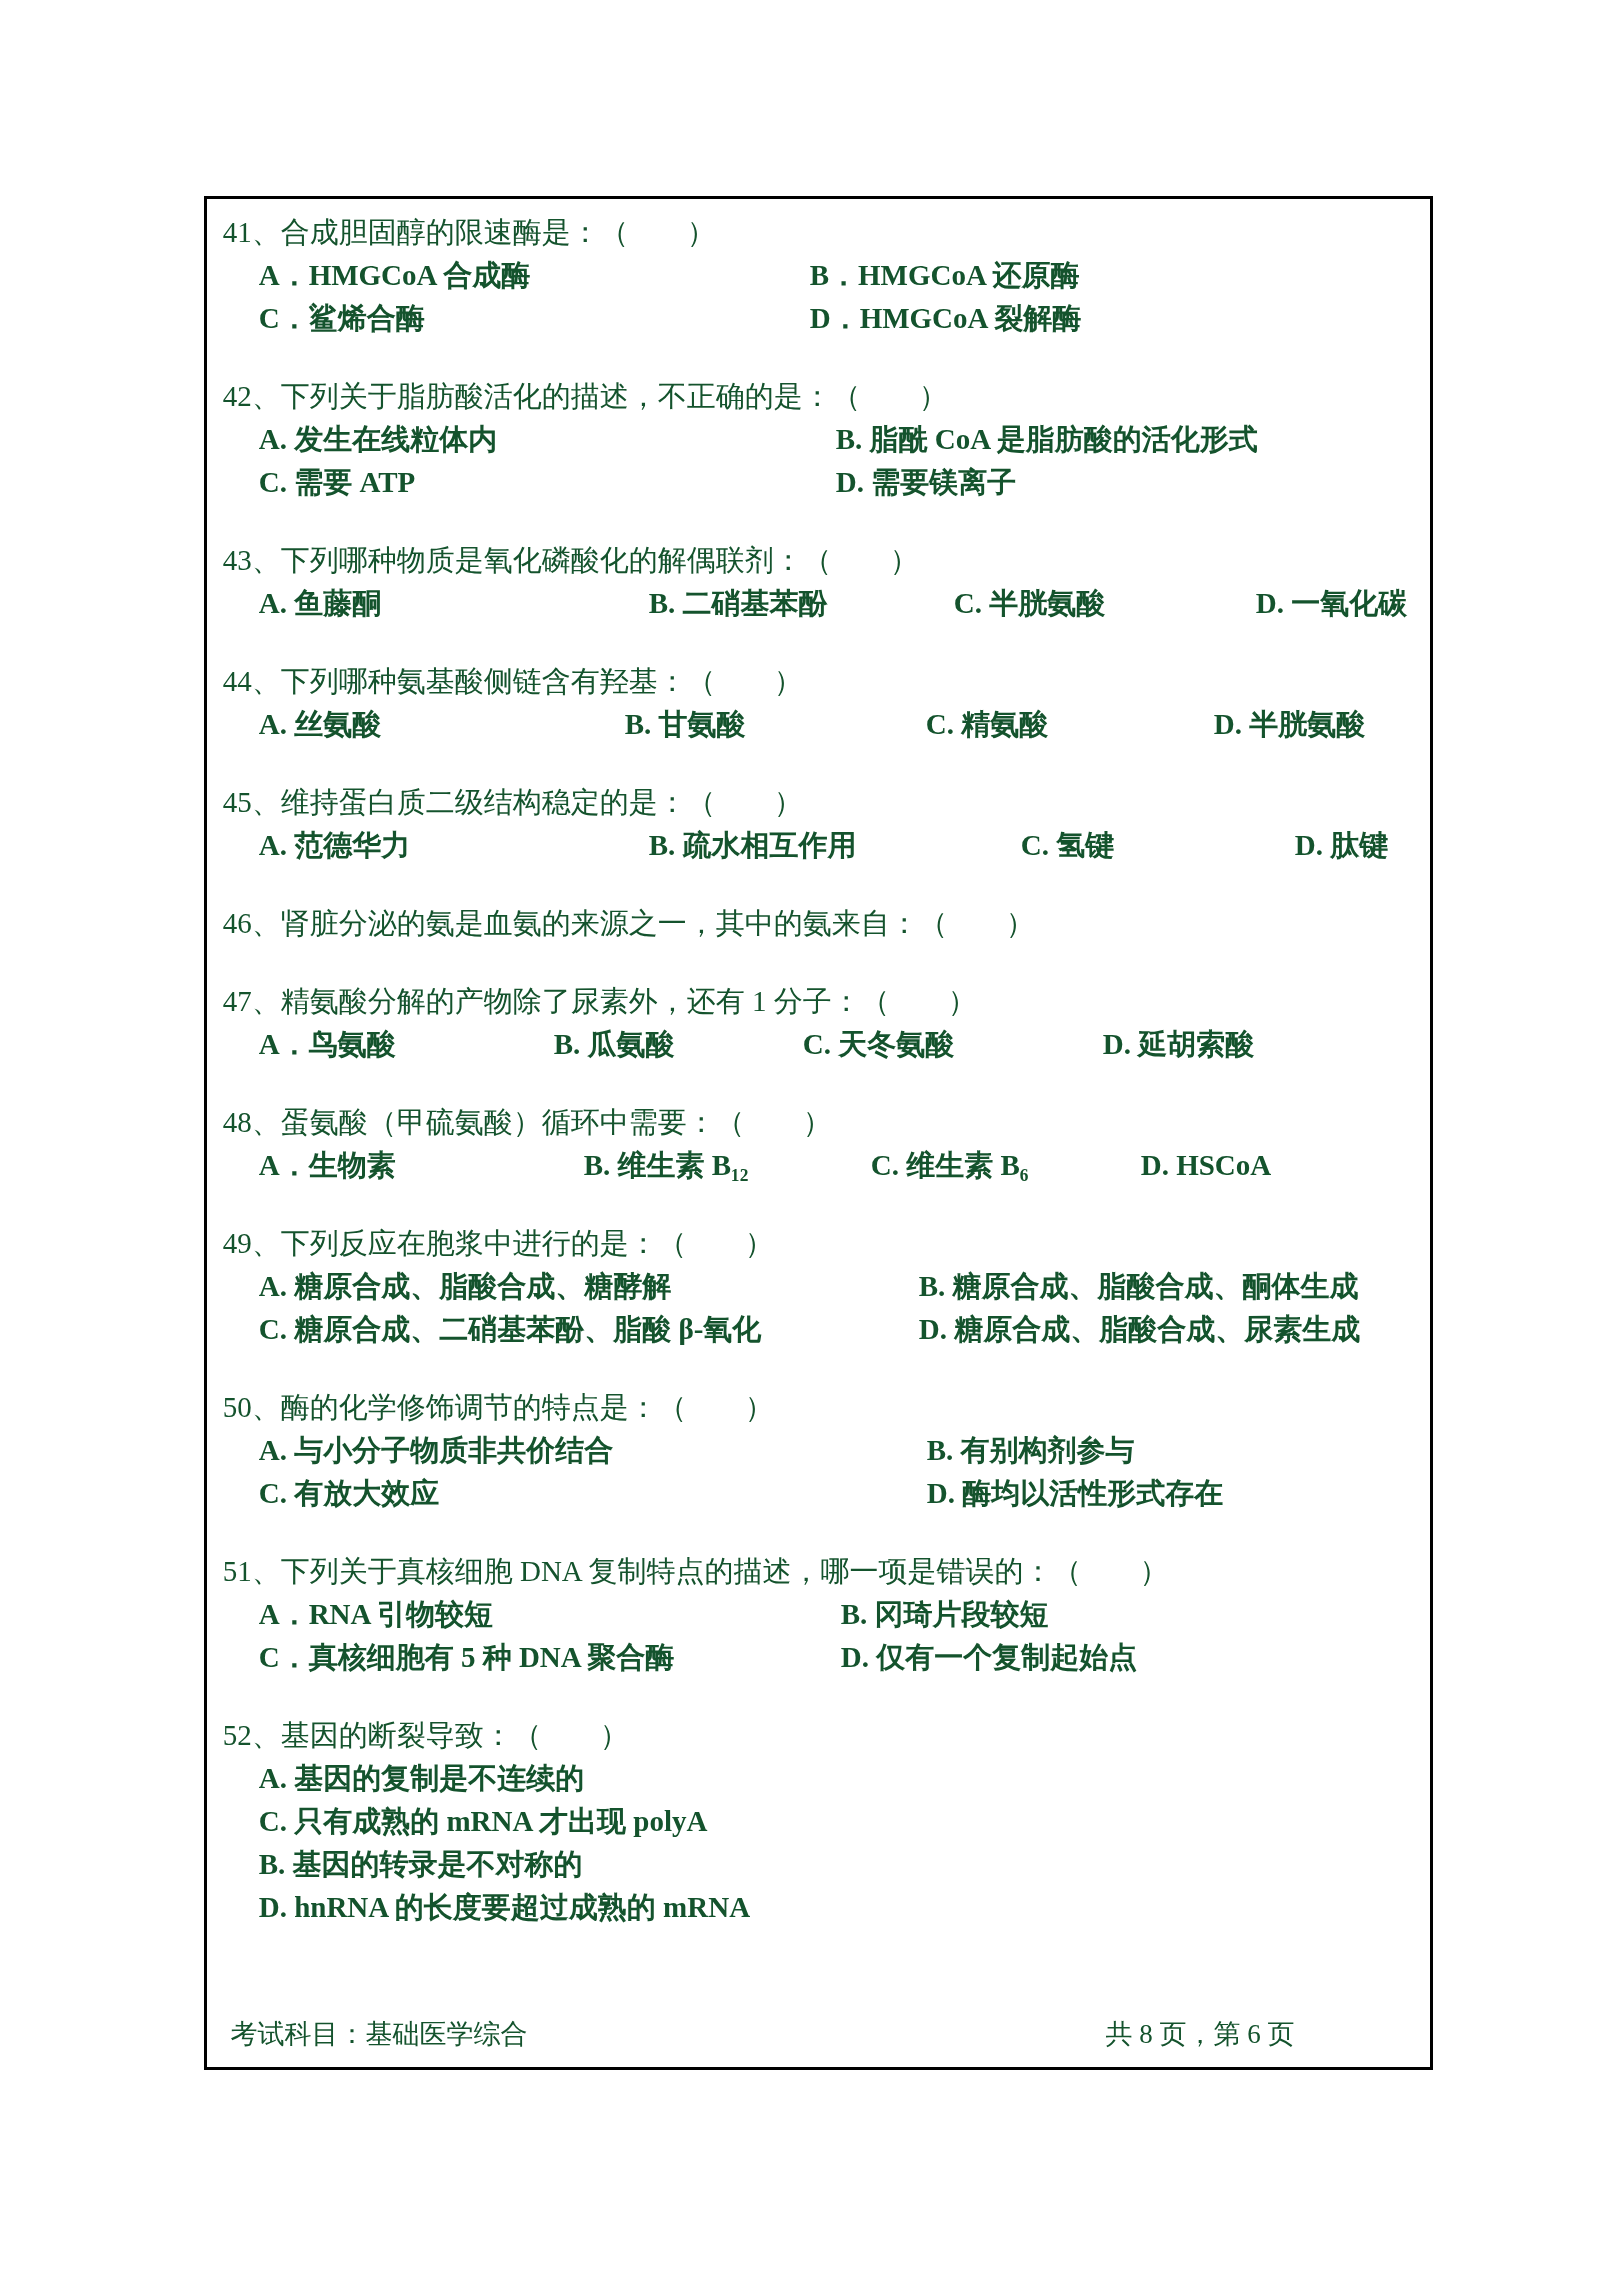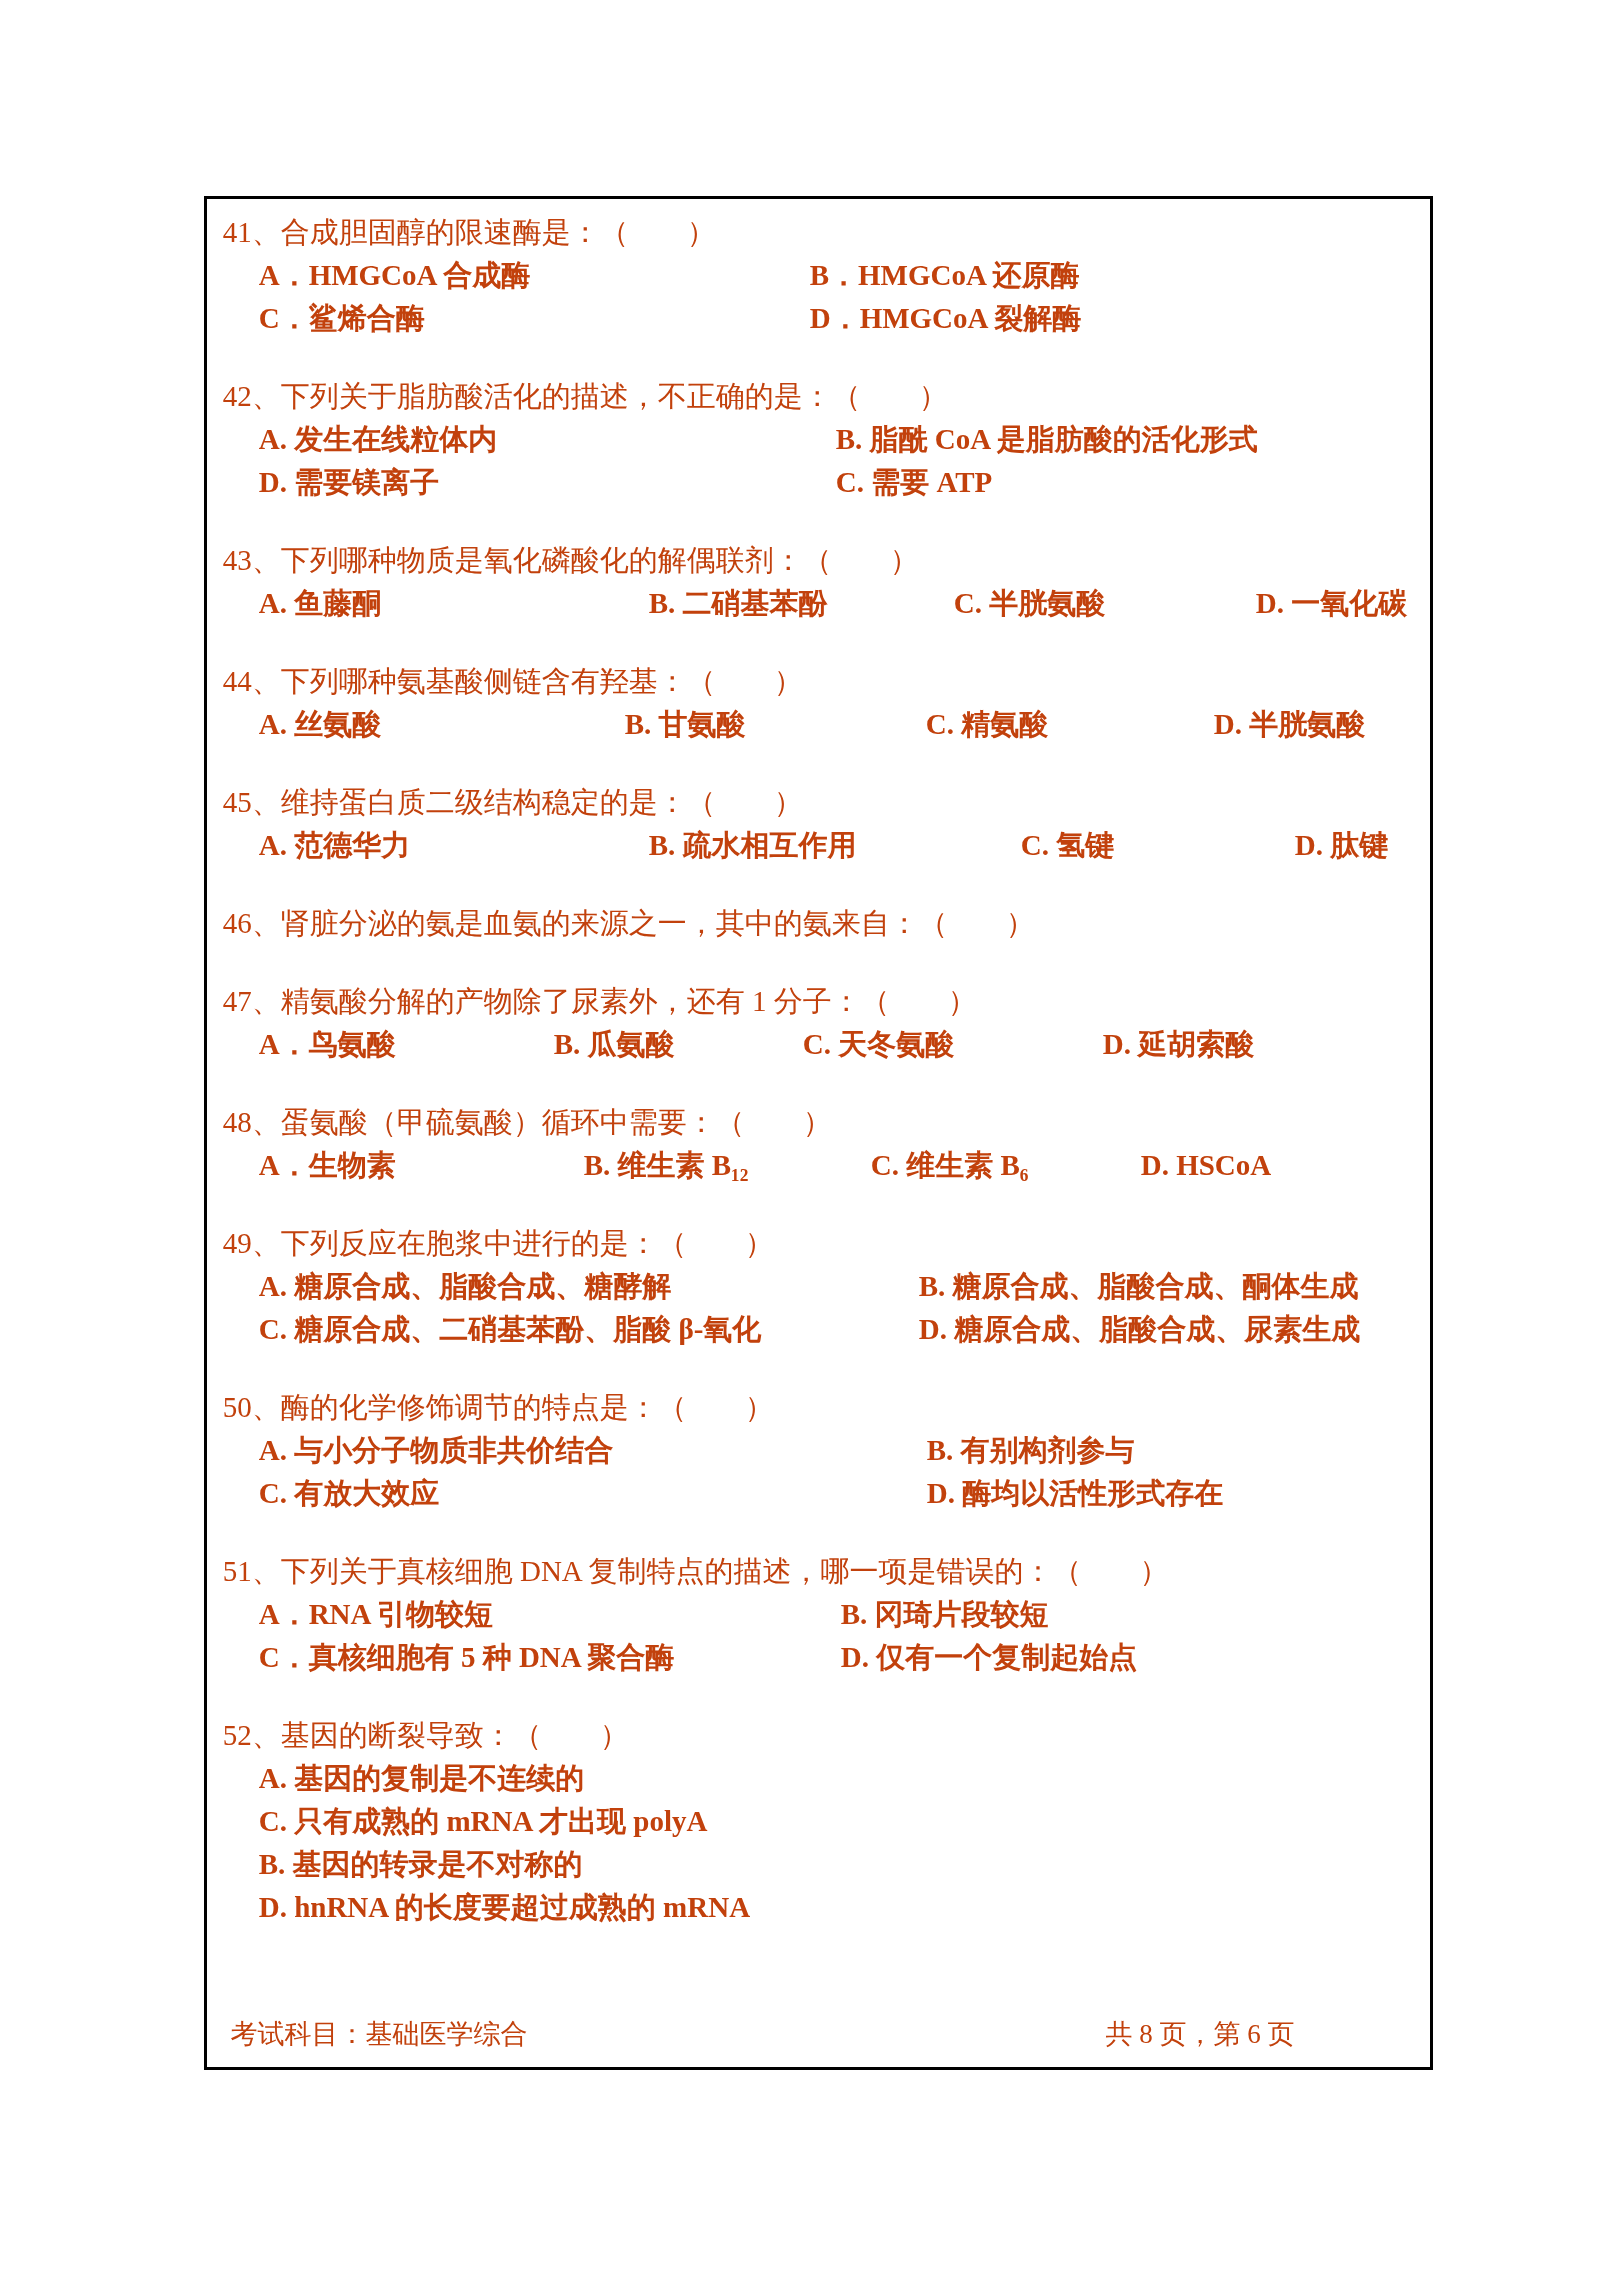--- a/index.html
+++ b/index.html
@@ -2,21 +2,21 @@
 <html><head>
 <meta charset="utf-8">
 <style>
   html,body{margin:0;padding:0;background:#ffffff;}
   .sheet{
     position:relative;
     width:1621px;
     height:2293px;
     background:#ffffff;
     font-family:"Liberation Serif","DejaVu Serif",serif;
-    color:#c2410c;
+    color:#14532d;
   }
   .frame{
     position:absolute;
     left:204px; top:196px;
     width:1229px; height:1874px;
     border:3.9px solid #000;
     box-sizing:border-box;
     padding:11.8px 19.6px 9.8px 13.7px;
     display:flex;
     flex-direction:column;
@@ -73,22 +73,22 @@
       </div>
     </div>
 
     <div class="q">
       <div class="q-header">42、下列关于脂肪酸活化的描述，不正确的是：（　　）</div>
       <div class="opts grid g42">
         <span class="opt">A. 发生在线粒体内</span>
         <span class="opt">B. 脂酰 CoA 是脂肪酸的活化形式</span>
       </div>
       <div class="opts grid g42">
+        <span class="opt">C. 需要 ATP</span>
         <span class="opt">D. 需要镁离子</span>
-        <span class="opt">C. 需要 ATP</span>
       </div>
     </div>
 
     <div class="q">
       <div class="q-header">43、下列哪种物质是氧化磷酸化的解偶联剂：（　　）</div>
       <div class="opts grid g43">
         <span class="opt">A. 鱼藤酮</span>
         <span class="opt">B. 二硝基苯酚</span>
         <span class="opt">C. 半胱氨酸</span>
         <span class="opt">D. 一氧化碳</span>

